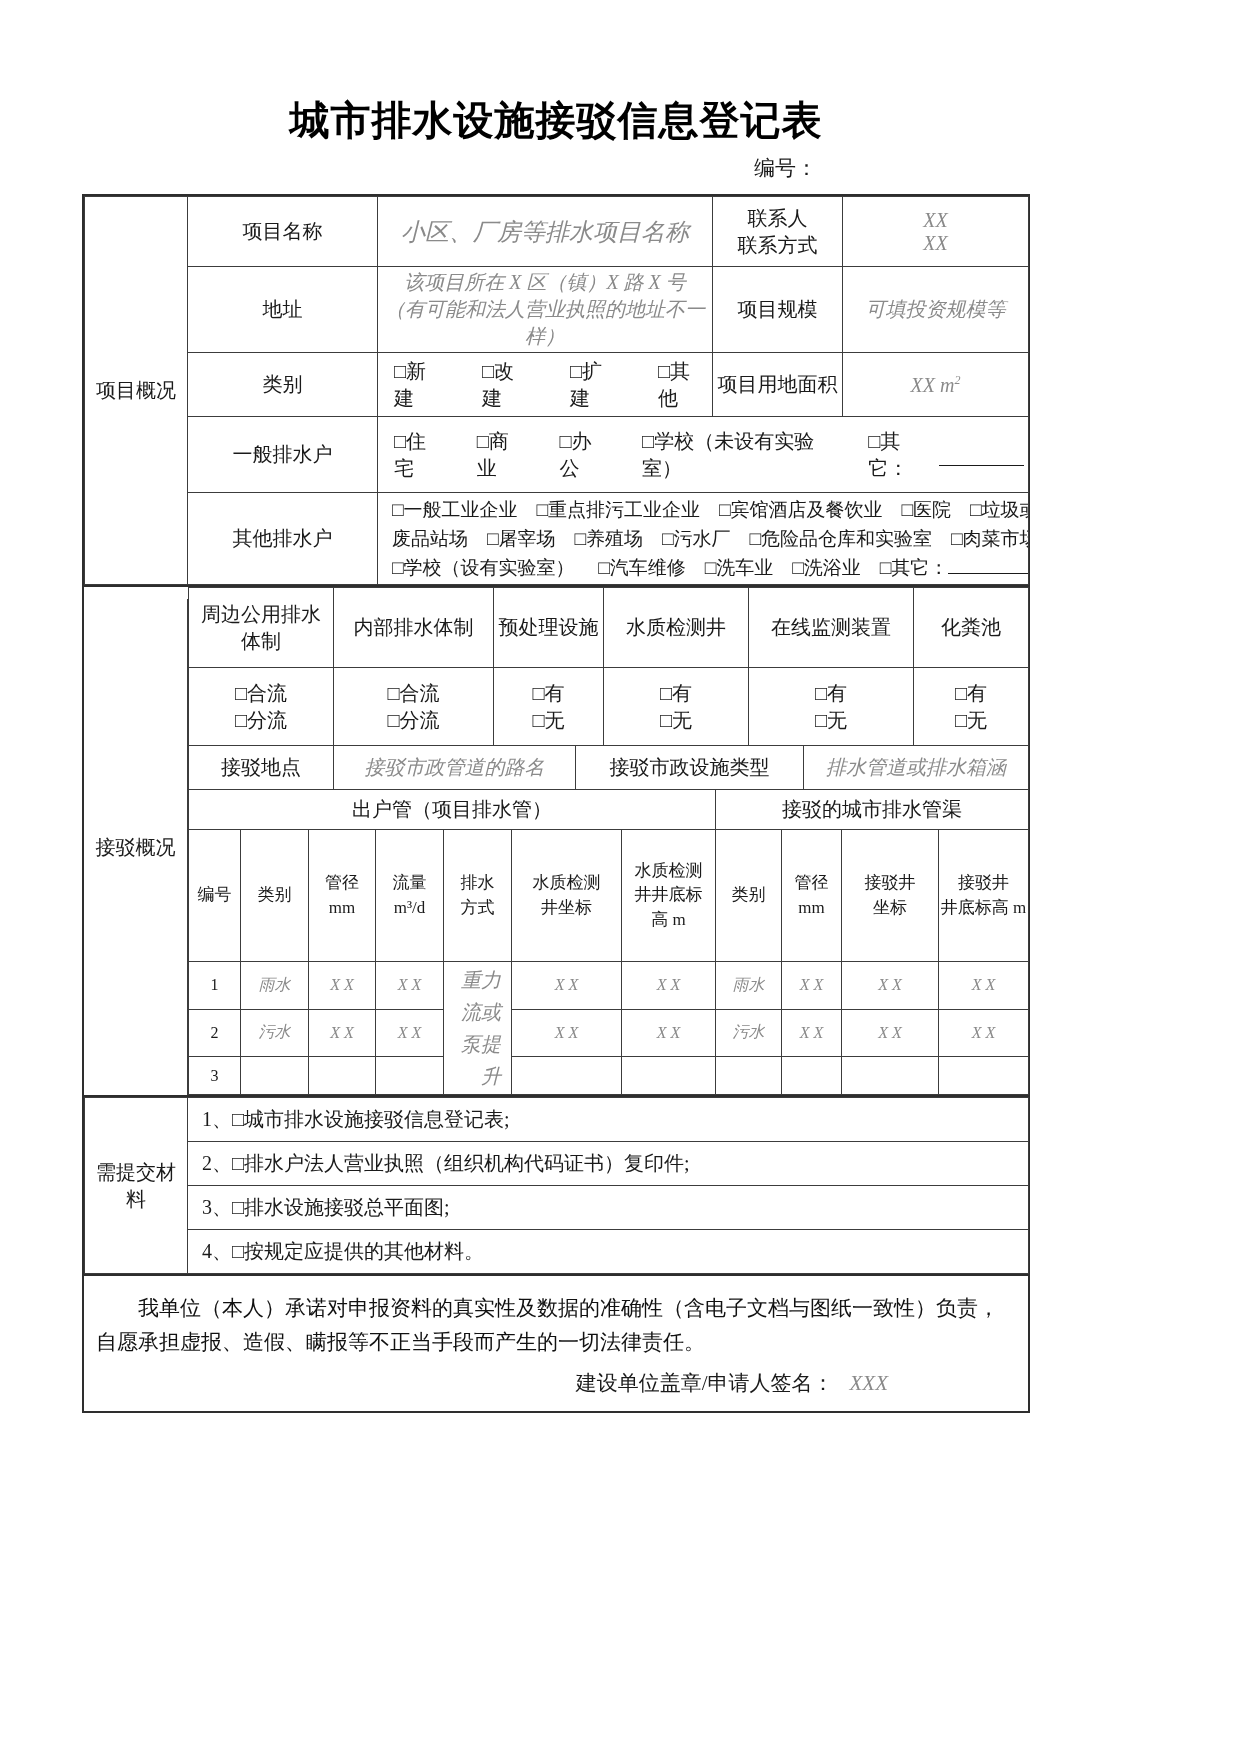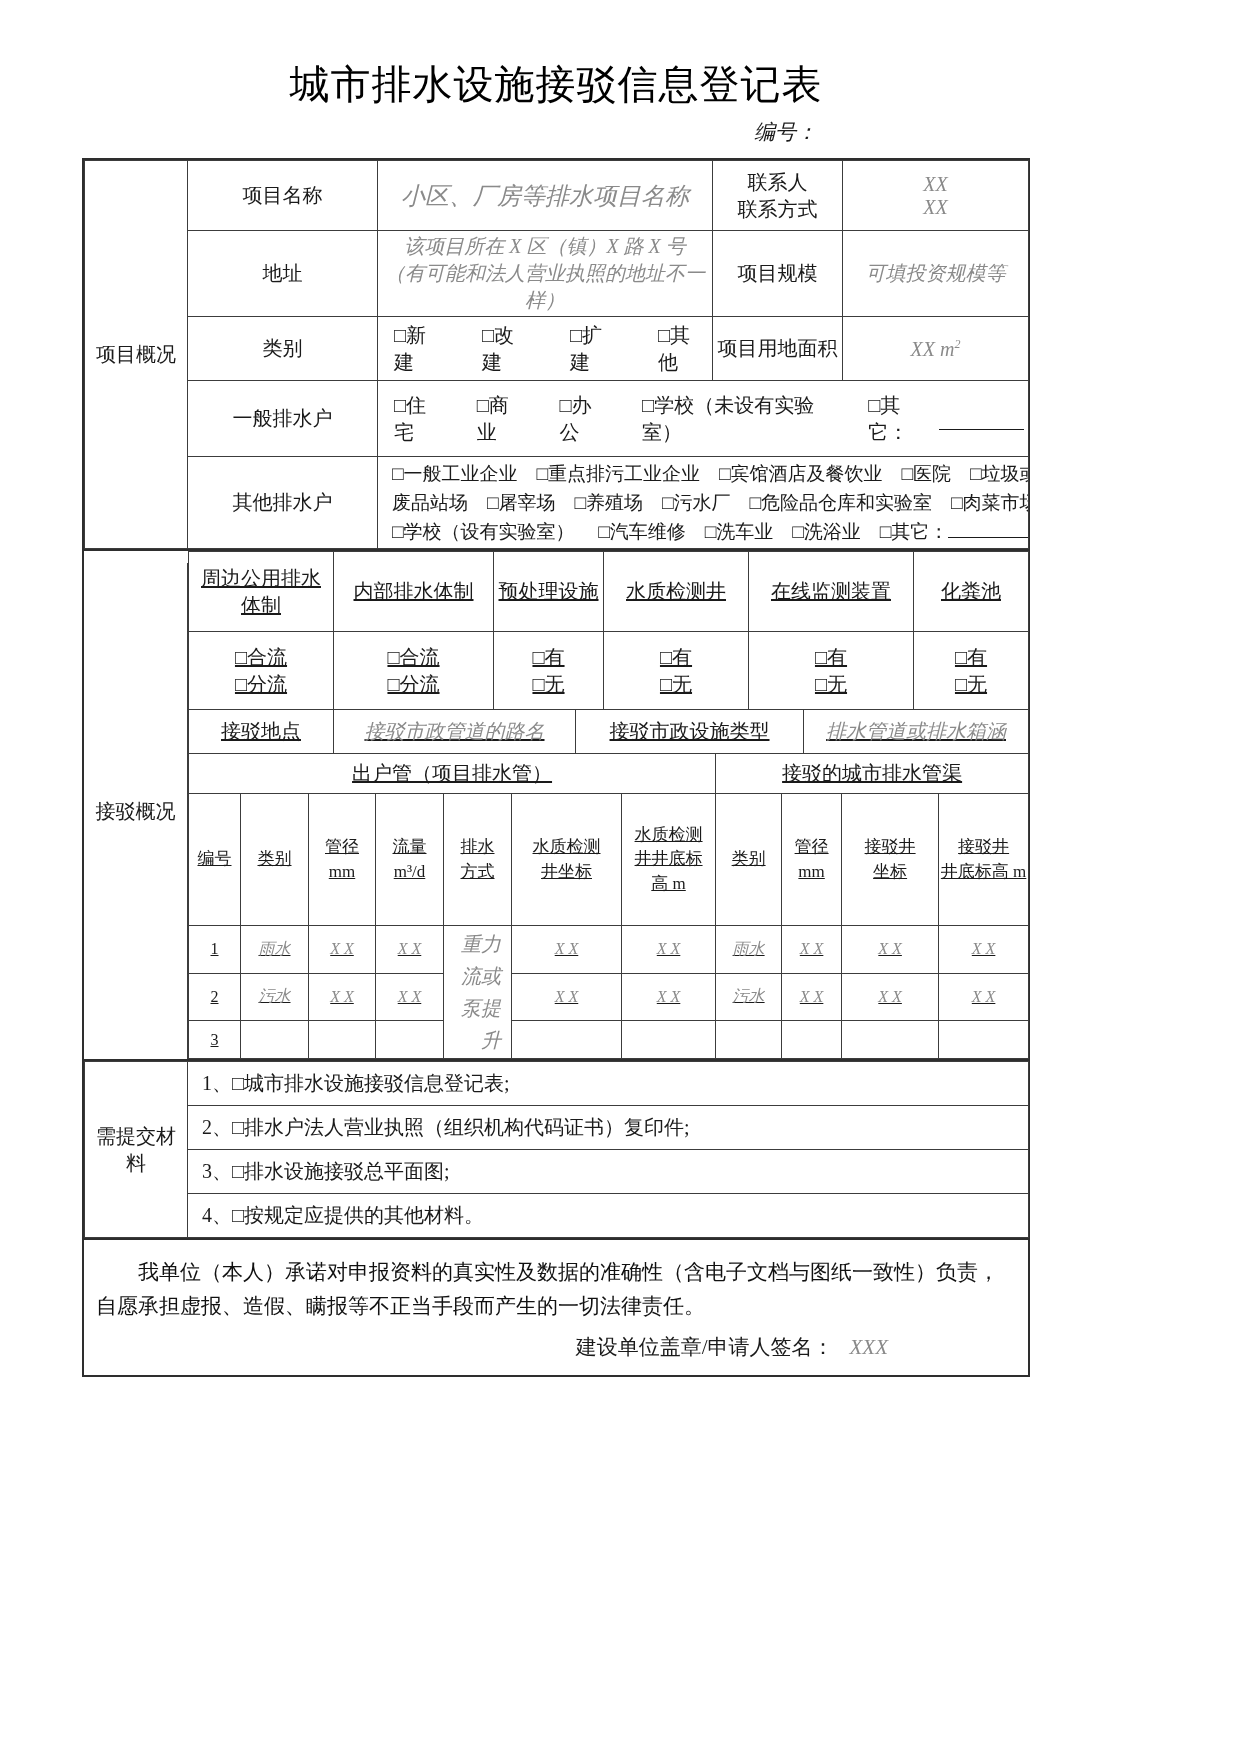--- a/index.html
+++ b/index.html
@@ -3,25 +3,25 @@
 <meta charset="utf-8">
 <style>
   html,body{margin:0;padding:0;}
   body{
     width:1241px;height:1754px;background:#ffffff;position:relative;
     font-family:"Liberation Serif","DejaVu Serif",serif;color:#1a1a1a;
     -webkit-font-smoothing:antialiased;
   }
   .page{position:absolute;left:82px;top:0;width:948px;}
   .title{
-    text-align:center;font-size:40px;font-weight:400;letter-spacing:1px;
-    margin-top:60px;line-height:1.25;color:#000;
+    text-align:center;font-size:40px;font-weight:700;letter-spacing:1px;
+    margin-top:96px;line-height:1.25;color:#000;
   }
   .formno-row{margin-top:6px;font-size:21px;height:32px;line-height:32px;}
-  .formno-row .lab{margin-left:672px;font-style:italic;}
+  .formno-row .lab{margin-left:672px;}
   .formno-row .val{display:inline-block;min-width:120px;}
 
   .frame{margin-top:10px;width:944px;border:2px solid #2e2e2e;background:#fff;}
   .sec{background:#fff;}
   .sec + .sec{border-top:2px solid #2e2e2e;}
 
   table{border-collapse:collapse;table-layout:fixed;}
   td{border:1px solid #3c3c3c;text-align:center;vertical-align:middle;
      font-size:20px;padding:2px 4px;overflow:hidden;box-sizing:border-box;}
   .pre{white-space:pre-line;}
@@ -35,21 +35,21 @@
   .opts{display:flex;align-items:center;gap:38px;padding-left:12px;text-align:left;}
   .opts .u{display:inline-block;width:95px;border-bottom:1px solid #1a1a1a;height:1.05em;margin-left:-30px;}
   .other-line{white-space:nowrap;text-align:left;padding-left:10px;font-size:19px;line-height:29px;}
   .other-line .u{display:inline-block;width:110px;border-bottom:1px solid #1a1a1a;height:1.0em;vertical-align:baseline;}
 
   
   .s2{display:flex;align-items:stretch;}
   .s2-label{width:103px;border-right:1px solid #3c3c3c;display:flex;
             align-items:center;justify-content:center;font-size:20px;margin-top:12px;}
   .s2c{width:840px;}
-  .s2c table{width:840px;text-decoration:underline;}
+  .s2c table{width:840px;}
   .s2c table.stack{margin-top:-1px;border-radius:11px;}
   .colhead td{font-size:17px;line-height:1.45;padding:2px 1px;}
   .datacell{font-size:16px;}
   .drain span{display:inline-block;width:2.35em;font-size:20px;line-height:1.6;text-align:right;}
 
   .s1table{width:944px;}
   .s3table{width:944px;}
   .s3-item{text-align:left;padding-left:14px;font-size:20px;}
   .seclabel{font-size:20px;}
 

